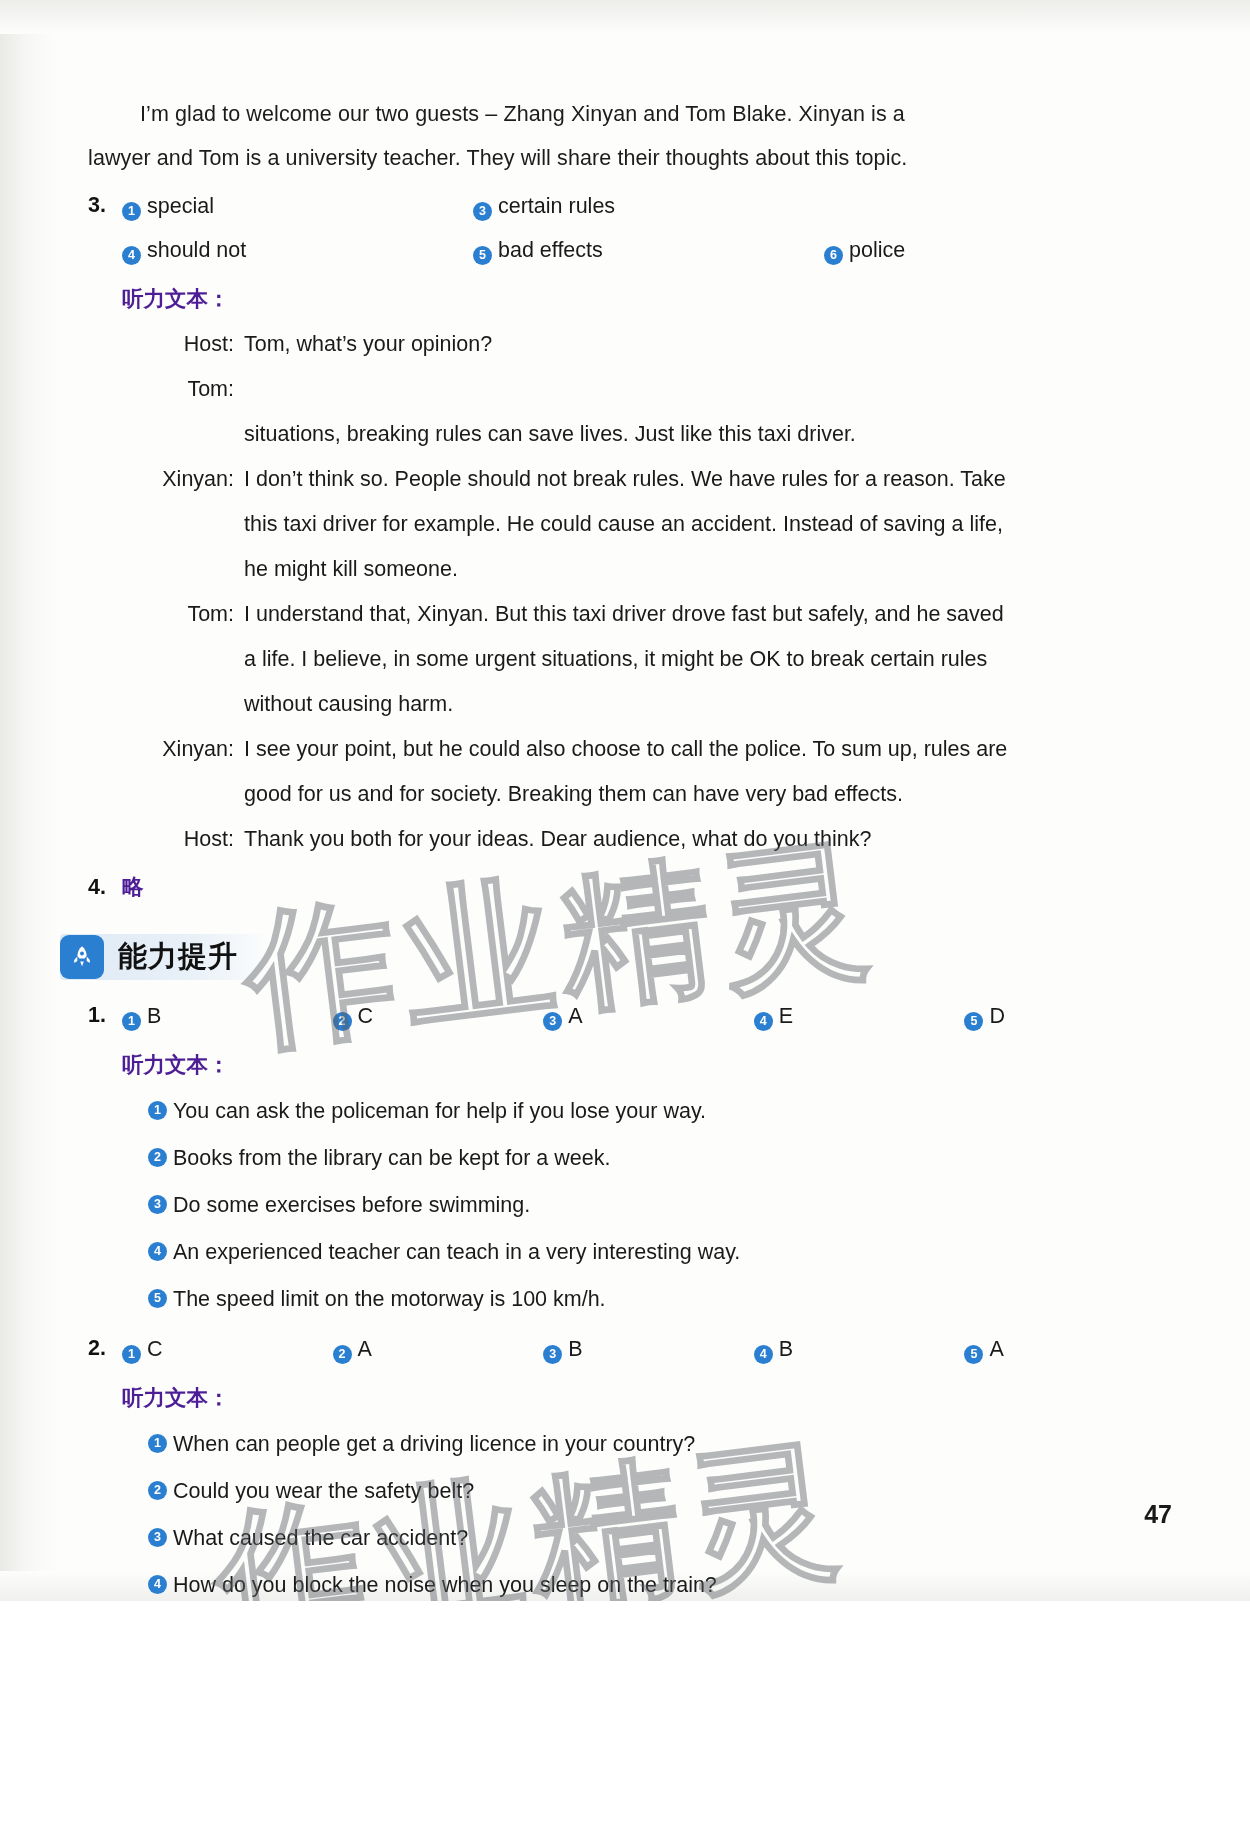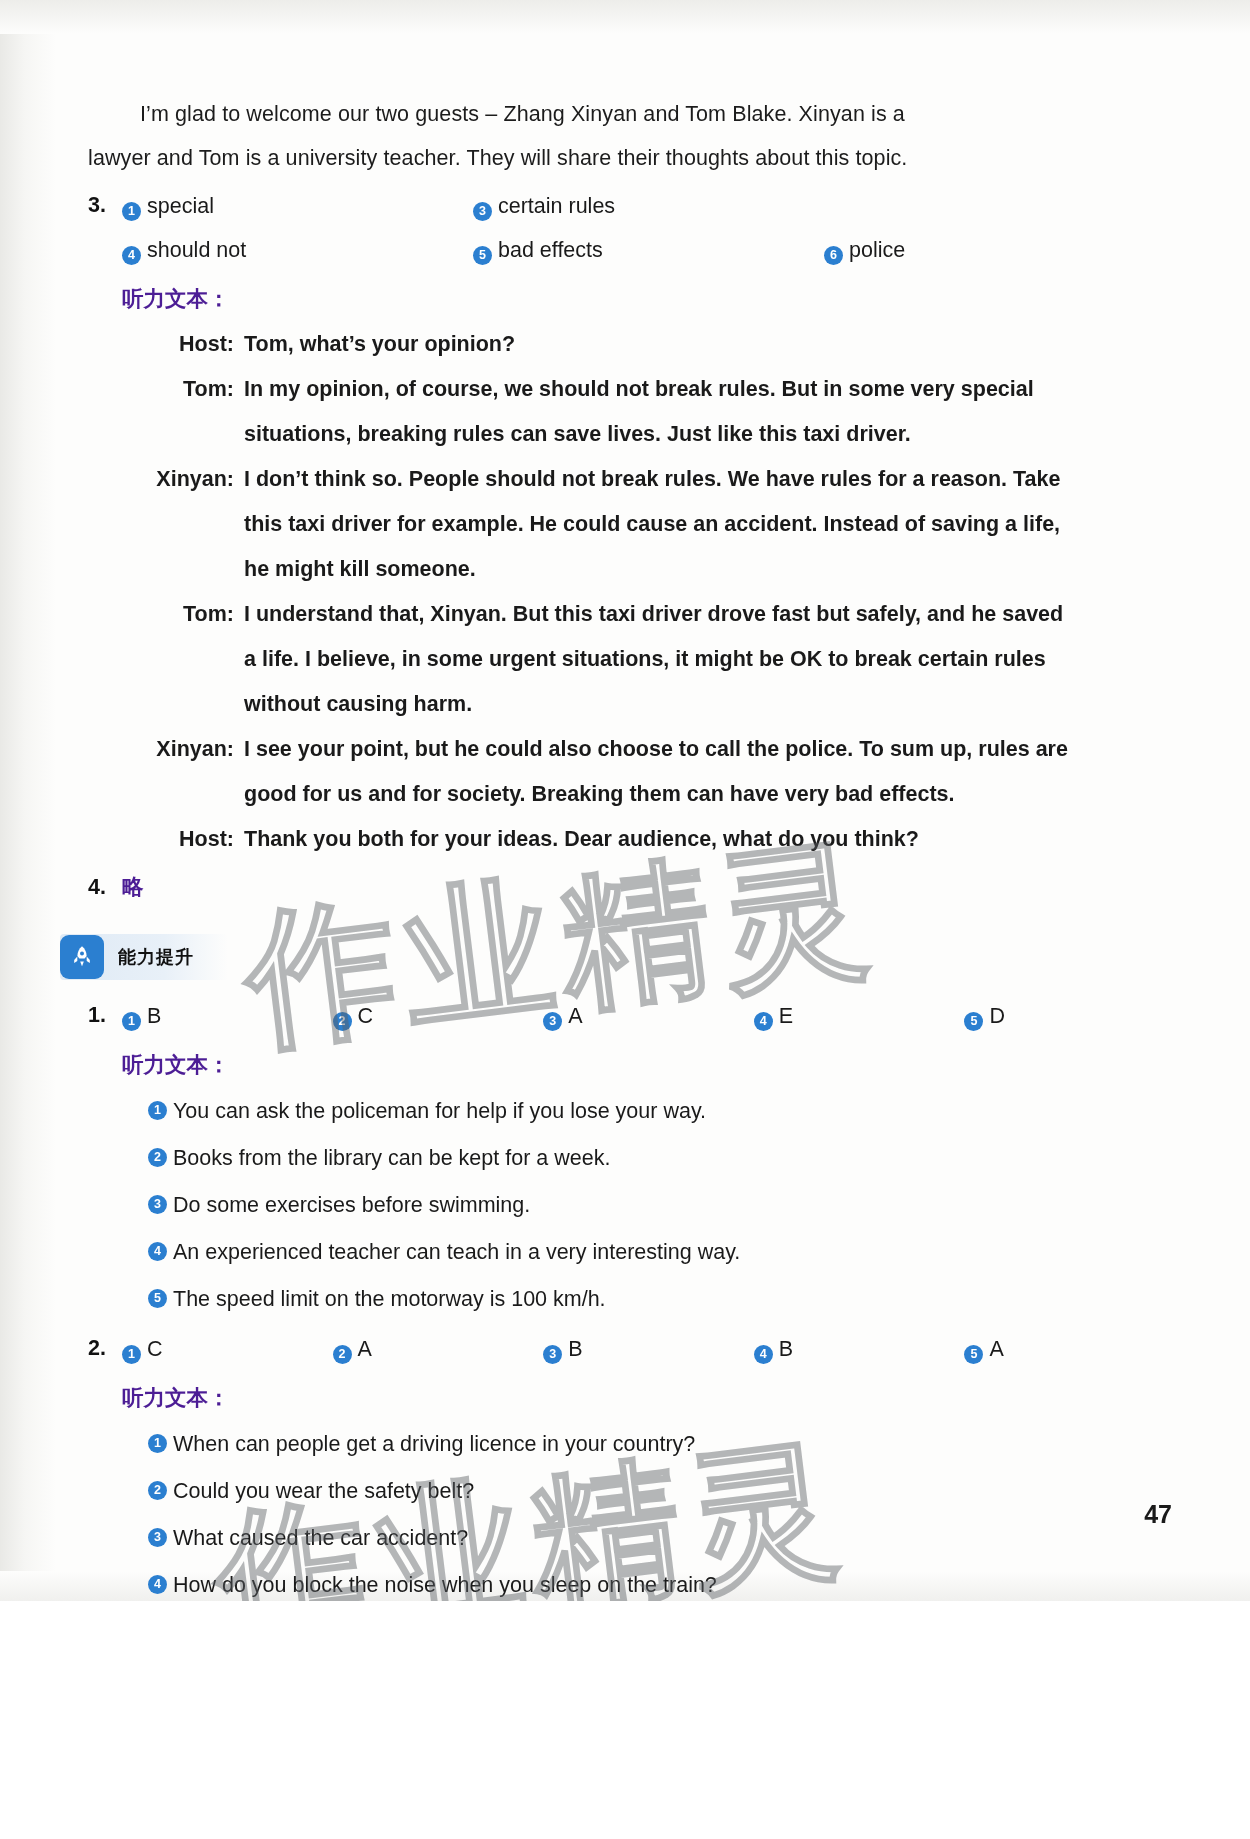--- a/index.html
+++ b/index.html
@@ -110,21 +110,20 @@
   .ans-row.cols3 { grid-template-columns: repeat(3, 1fr); }
   .ans-cell { white-space: nowrap; }
 
   
   .dialogue { margin-top: 2px; }
   .dline {
     display: flex;
     align-items: flex-start;
     font-size: 21.5px;
     line-height: 45px;
-    font-weight: bold;
   }
   .speaker {
     flex: 0 0 112px;
     width: 112px;
     text-align: right;
     padding-right: 10px;
     white-space: nowrap;
   }
   .utterance {
     flex: 1 1 auto;
@@ -160,21 +159,21 @@
     border-radius: 9px;
     background: #2b7fd0;
     display: inline-flex;
     align-items: center;
     justify-content: center;
     margin-right: 14px;
     flex: 0 0 44px;
   }
   .badge-icon svg { display: block; }
   .badge-text {
-    font-size: 18px;
+    font-size: 29px;
     font-weight: bold;
     color: #111;
     letter-spacing: 1px;
   }
 
   
   .page-number {
     position: absolute;
     right: 78px;
     bottom: 72px;
@@ -231,21 +230,20 @@
         <div class="cn-label">听力文本：</div>
 
         <div class="dialogue">
           <div class="dline">
             <div class="speaker">Host:</div>
             <div class="utterance">Tom, what’s your opinion?</div>
           </div>
 
           <div class="dline">
             <div class="speaker">Tom:</div>
-            <div class="utterance">In my opinion, of course, we should not break rules. But in some very special</div>
           </div>
           <div class="dline">
             <div class="speaker"></div>
             <div class="utterance">situations, breaking rules can save lives. Just like this taxi driver.</div>
           </div>
 
           <div class="dline">
             <div class="speaker">Xinyan:</div>
             <div class="utterance">I don’t think so. People should not break rules. We have rules for a reason. Take</div>
           </div>

